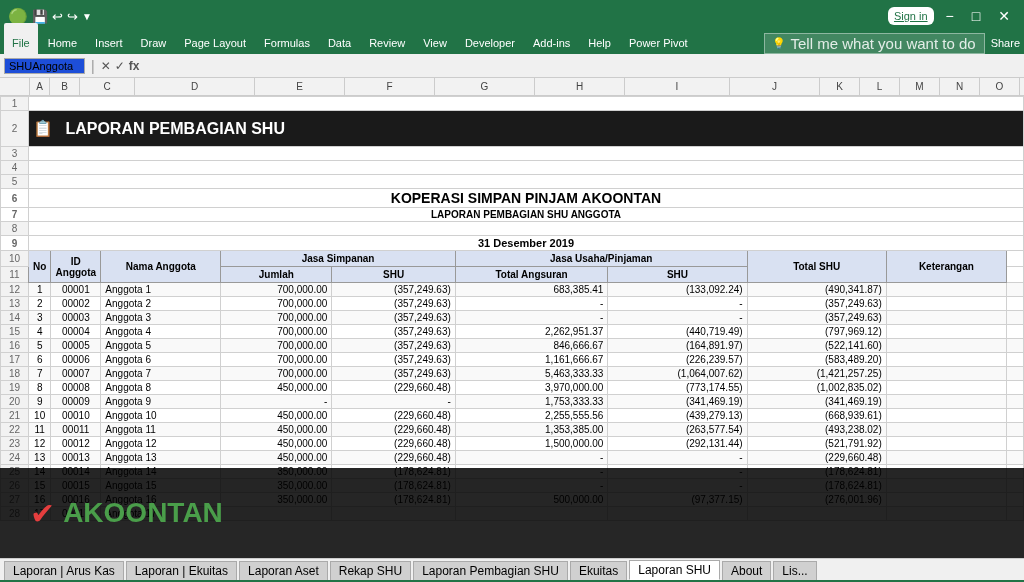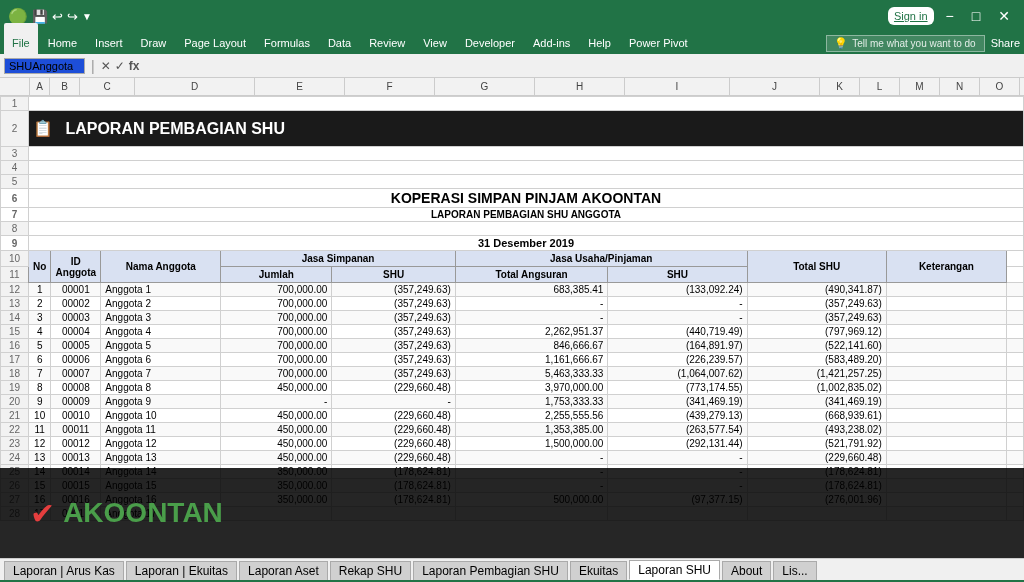--- a/index.html
+++ b/index.html
@@ -261,21 +261,21 @@
   <div class="ribbon-tab">Formulas</div>
   <div class="ribbon-tab">Data</div>
   <div class="ribbon-tab">Review</div>
   <div class="ribbon-tab">View</div>
   <div class="ribbon-tab">Developer</div>
   <div class="ribbon-tab">Add-ins</div>
   <div class="ribbon-tab">Help</div>
   <div class="ribbon-tab">Power Pivot</div>
   <div class="ribbon-search" style="margin-left:auto;">
     <span>💡</span>
-    <span style="color:rgba(255,255,255,0.85);font-size:10px;">Tell me what you want to do</span>
+    <span style="color:rgba(255,255,255,0.85);font-size:15px;">Tell me what you want to do</span>
   </div>
   <span class="share-btn">Share</span>
 </div>
 
 <div class="formula-bar">
   <input class="name-box" value="SHUAnggota" style="">
   <span class="formula-divider">|</span>
   <span class="formula-icons">
     <span style="cursor:pointer;">✕</span>
     <span style="cursor:pointer;">✓</span>

